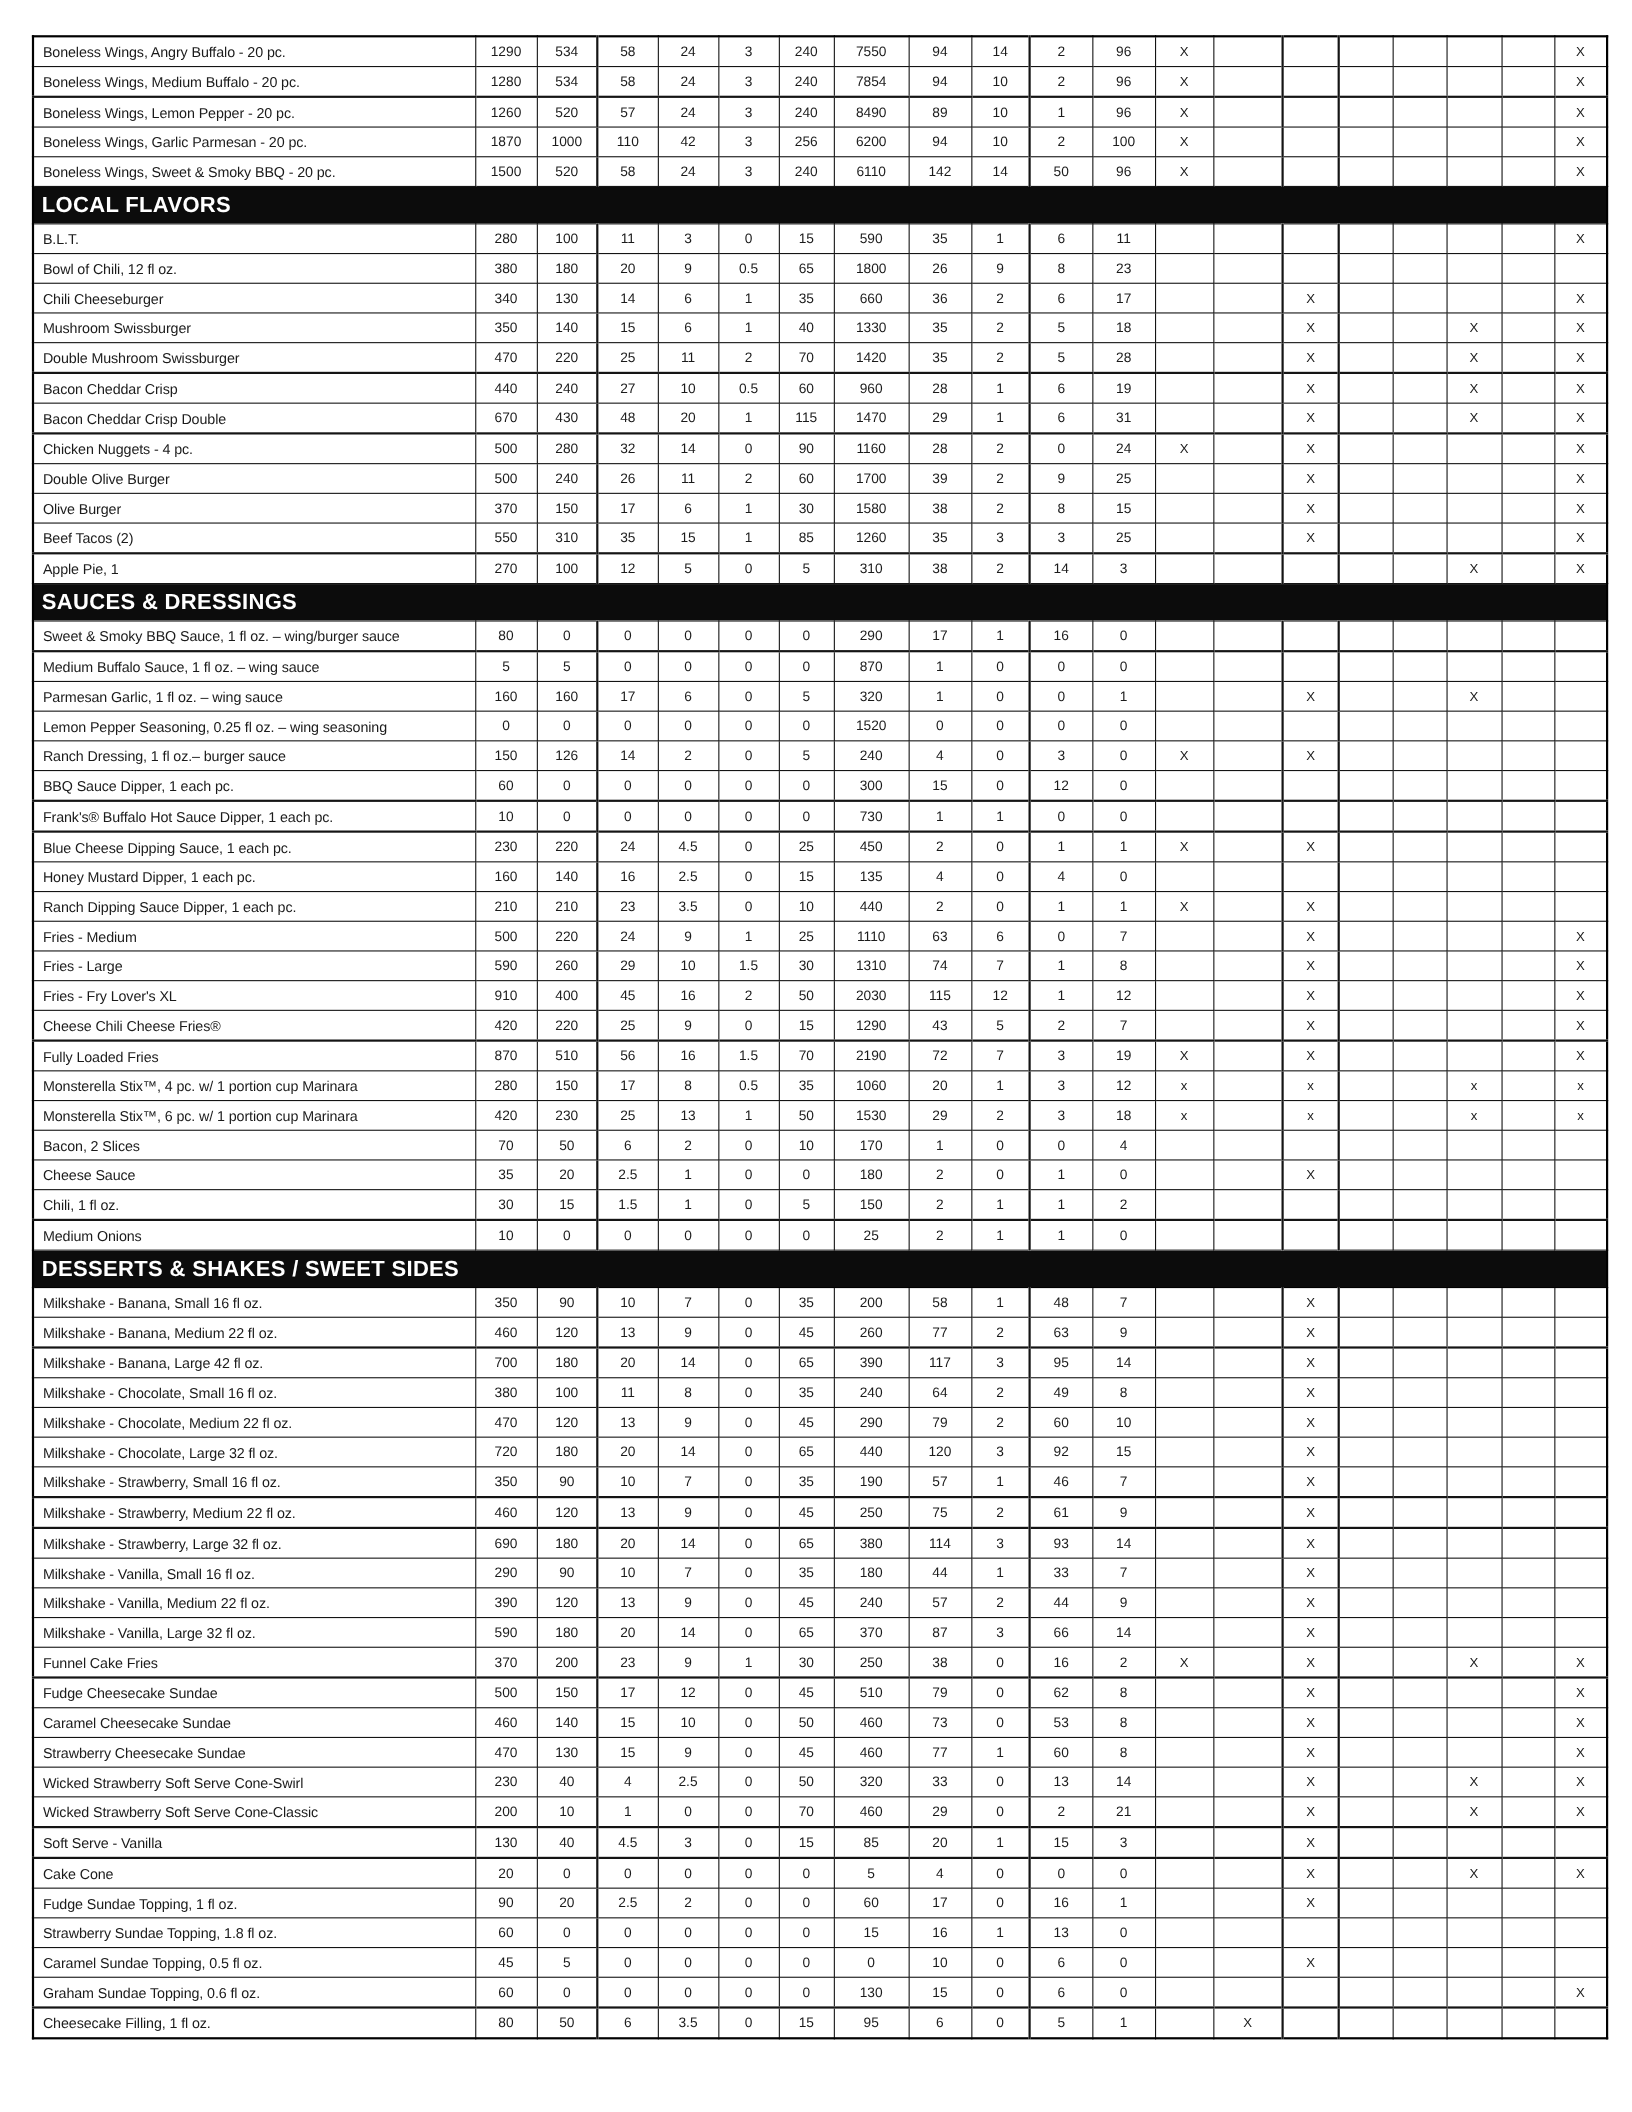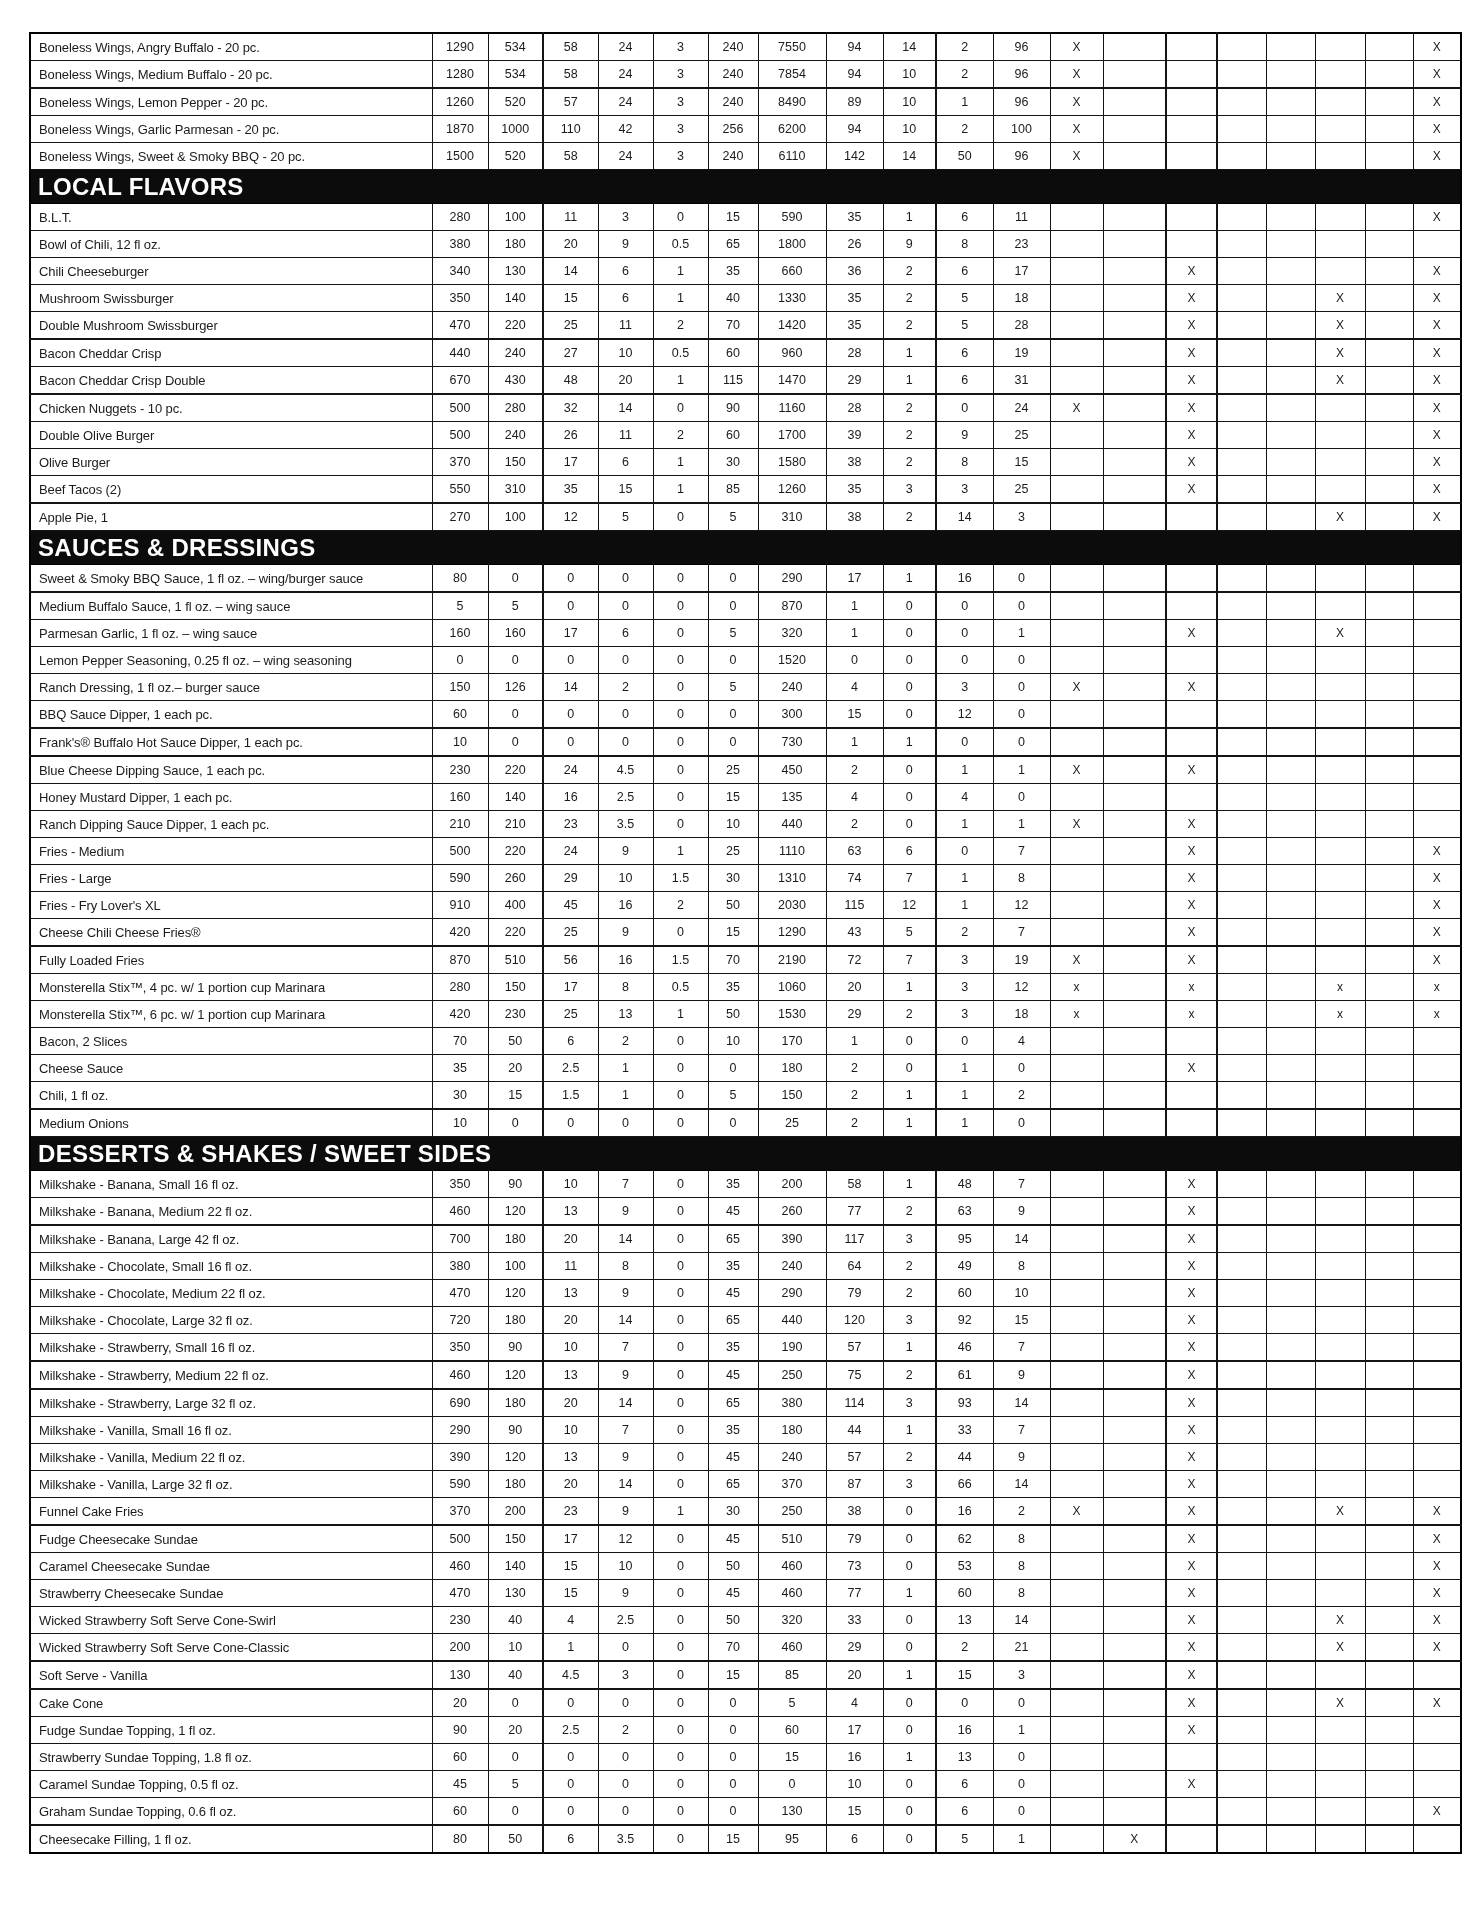--- a/index.html
+++ b/index.html
@@ -16,21 +16,21 @@
   td.name{text-align:left;padding:0 4px 0 8px;font-size:13px;letter-spacing:-0.1px;}
   td.mark{font-size:12px;}
   tr.g > td{border-top-width:2.5px;}
   
   tr.data td:nth-child(4),
   tr.data td:nth-child(11),
   tr.data td:nth-child(15),
   tr.data td:nth-child(16){border-left-width:2.5px;}
   tr.section > td{
     background:#0c0c0c;color:#ffffff;text-align:left;font-weight:700;
-    font-size:24px;letter-spacing:.3px;height:33px;padding-left:7px;
+    font-size:20px;letter-spacing:.3px;height:33px;padding-left:7px;
     border-color:#000;
   }
 </style>
 </head>
 <body>
 
 <div class="table-wrap">
   <table>
     <colgroup>
       <col style="width:402px">
@@ -316,21 +316,21 @@
           <td class="mark"></td>
           <td class="mark"></td>
           <td class="mark">X</td>
           <td class="mark"></td>
           <td class="mark"></td>
           <td class="mark">X</td>
           <td class="mark"></td>
           <td class="mark">X</td>
         </tr>
         <tr class="data g">
-          <td class="name">Chicken Nuggets - 10 pc.</td>
+          <td class="name">Chicken Nuggets - 4 pc.</td>
           <td>500</td>
           <td>280</td>
           <td>32</td>
           <td>14</td>
           <td>0</td>
           <td>90</td>
           <td>1160</td>
           <td>28</td>
           <td>2</td>
           <td>0</td>

